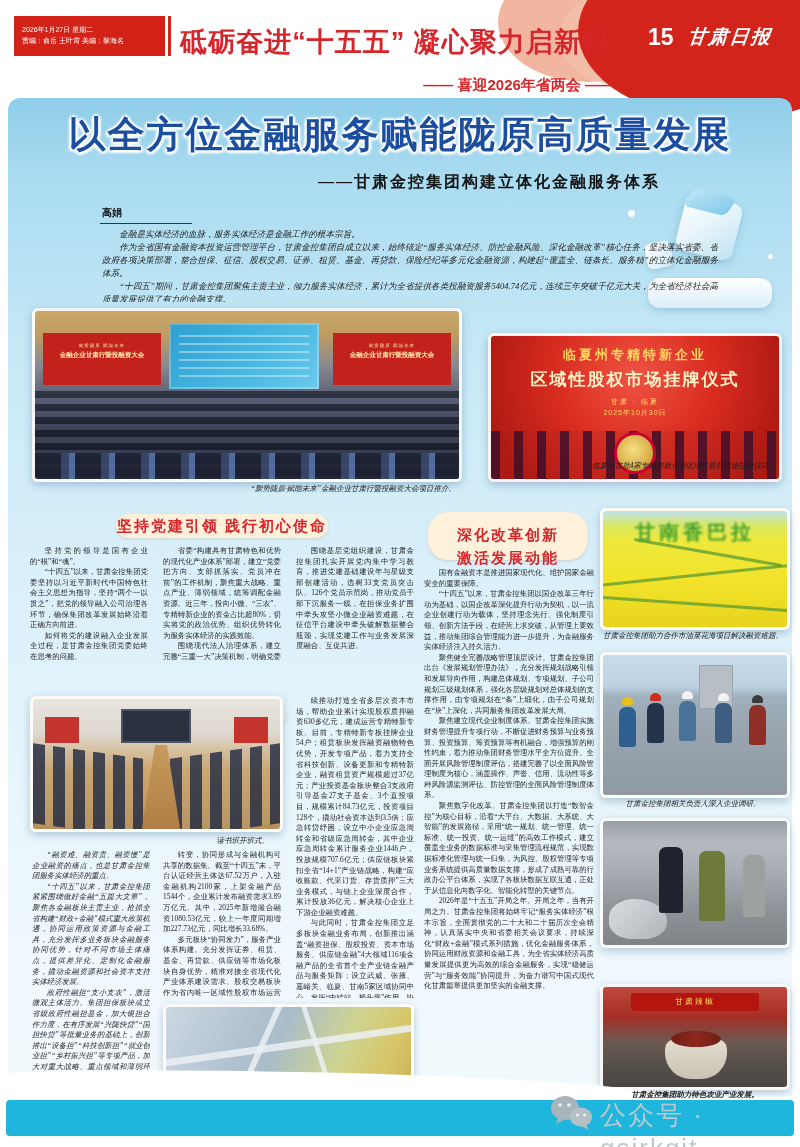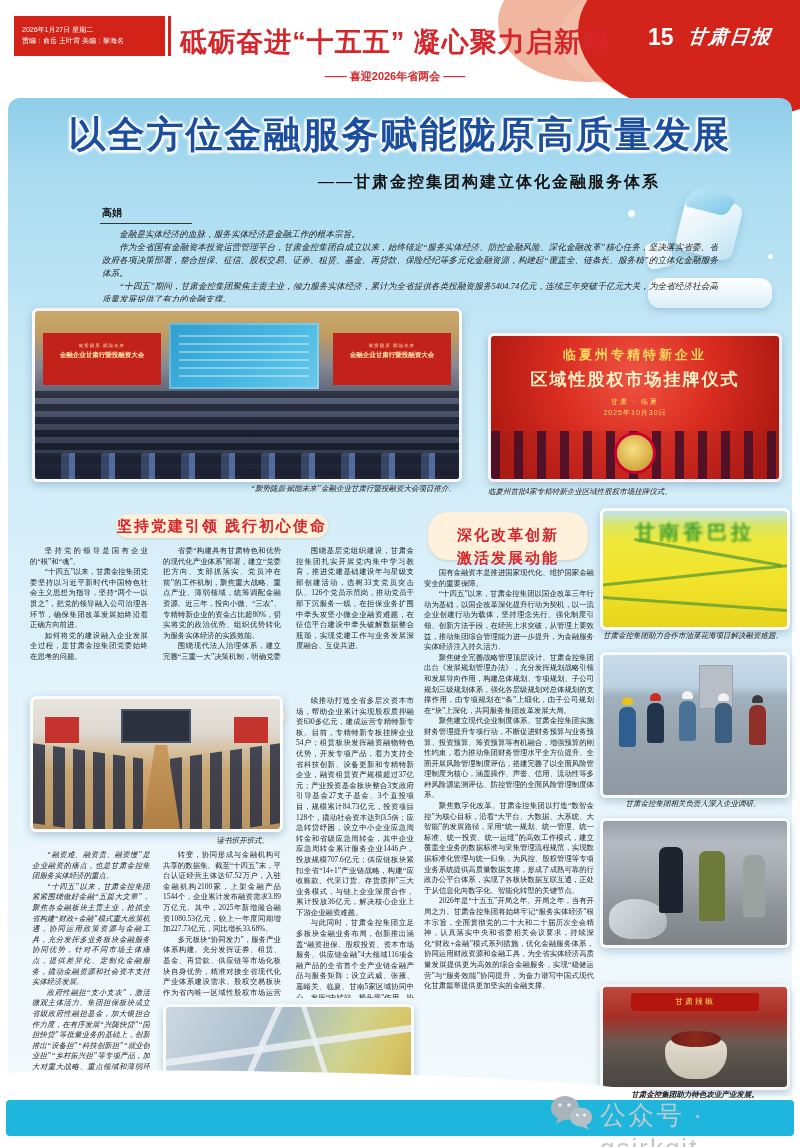--- a/index.html
+++ b/index.html
@@ -6,22 +6,22 @@
   #page{position:relative;width:800px;height:1147px;margin:0 auto;background:#ffffff;
         overflow:hidden;font-family:"Liberation Serif",serif;box-shadow:0 0 4px rgba(0,0,0,.25);}
   .abs{position:absolute;}
   
   .date-box{left:14px;top:16px;width:154px;height:40px;background:#d32318;color:#fff;
             font-family:"Liberation Sans",sans-serif;font-size:7px;line-height:11px;
             padding:8px 6px 0 8px;box-sizing:border-box;border-right:3px solid #fff;
             box-shadow:3px 0 0 #d32318;}
   .banner-title{left:175px;top:24px;width:440px;text-align:center;color:#d5262b;
             font-family:"Liberation Sans",sans-serif;font-weight:bold;font-size:27px;letter-spacing:1px;}
-  .banner-sub{left:175px;top:69px;width:440px;text-align:center;color:#d5262b;
-            font-family:"Liberation Sans",sans-serif;font-weight:bold;font-size:11px;}
+  .banner-sub{left:175px;top:76px;width:440px;text-align:right;color:#d5262b;
+            font-family:"Liberation Sans",sans-serif;font-weight:bold;font-size:15px;}
   .salmon-c1{left:498px;top:-38px;width:180px;height:120px;border-radius:50%;background:#eda98f;opacity:.85;}
   .salmon-c2{left:560px;top:-10px;width:120px;height:95px;border-radius:50%;background:#f2c0aa;opacity:.8;}
   .red-blob{left:578px;top:-58px;width:300px;height:178px;border-radius:50%;background:#d2241a;}
   .page-num{left:648px;top:24px;color:#fff;font-family:"Liberation Sans",sans-serif;
             font-weight:bold;font-size:23px;}
   .masthead{left:688px;top:24px;color:#fff;font-family:"Liberation Serif",serif;
             font-weight:bold;font-style:italic;font-size:19px;letter-spacing:2px;transform:skewX(-6deg);}
   
   .bluebg{left:8px;top:98px;width:784px;height:998px;border-radius:12px 12px 0 0;
           background:linear-gradient(180deg,#8fcde9 0%,#aadcf1 8%,#c6e8f6 25%,#d8effa 45%,#e5f4fb 65%,#eef8fd 85%,#f3fafd 100%);}
@@ -184,21 +184,21 @@
   <div class="abs caption" style="left:32px;top:484px;width:424px;text-align:right;">“聚势陇原·赋能未来”金融企业甘肃行暨投融资大会项目推介。</div>
 
   <div class="abs photo cere" style="left:488px;top:333px;width:288px;height:143px;">
     <div class="cere-l1">临夏州专精特新企业</div>
     <div class="cere-l2">区域性股权市场挂牌仪式</div>
     <div class="cere-l3">甘肃 · 临夏</div>
     <div class="cere-l4">2025年10月30日</div>
     <div class="cere-people"></div>
     <div class="gong"></div>
   </div>
-  <div class="abs caption" style="left:488px;top:487px;width:288px;">临夏州首批4家专精特新企业区域性股权市场挂牌仪式。</div>
+  <div class="abs caption" style="left:488px;top:461px;width:288px;text-align:right;">临夏州首批4家专精特新企业区域性股权市场挂牌仪式。</div>
 
   <div class="abs pill" style="left:116px;top:514px;width:212px;height:24px;">坚持党建引领  践行初心使命</div>
   <div class="abs col" style="left:30px;top:546px;width:118px;height:114px;">
       <p>坚持党的领导是国有企业的“根”和“魂”。</p>
       <p>“十四五”以来，甘肃金控集团党委坚持以习近平新时代中国特色社会主义思想为指导，坚持“两个一以贯之”，把党的领导融入公司治理各环节，确保集团改革发展始终沿着正确方向前进。</p>
       <p>如何将党的建设融入企业发展全过程，是甘肃金控集团党委始终在思考的问题。</p>
     </div>
   <div class="abs col" style="left:163px;top:546px;width:118px;height:114px;">
       <p>省委“构建具有甘肃特色和优势的现代化产业体系”部署，建立“党委把方向、支部抓落实、党员冲在前”的工作机制，聚焦重大战略、重点产业、薄弱领域，统筹调配金融资源。近三年，投向小微、“三农”、专精特新企业的资金占比超80%，切实将党的政治优势、组织优势转化为服务实体经济的实践效能。</p>
       <p>围绕现代法人治理体系，建立完善“三重一大”决策机制，明确党委会、董事会、经理层权责边界，形成“权责法定、权</p>

